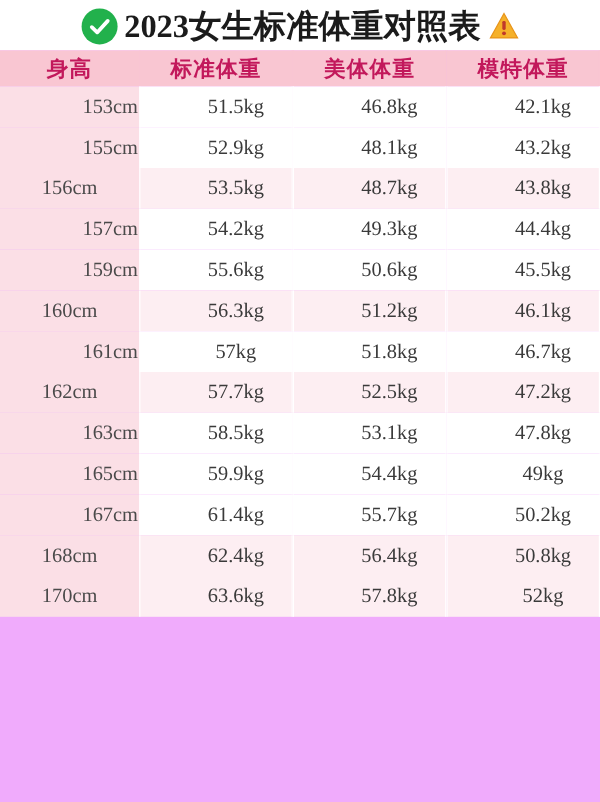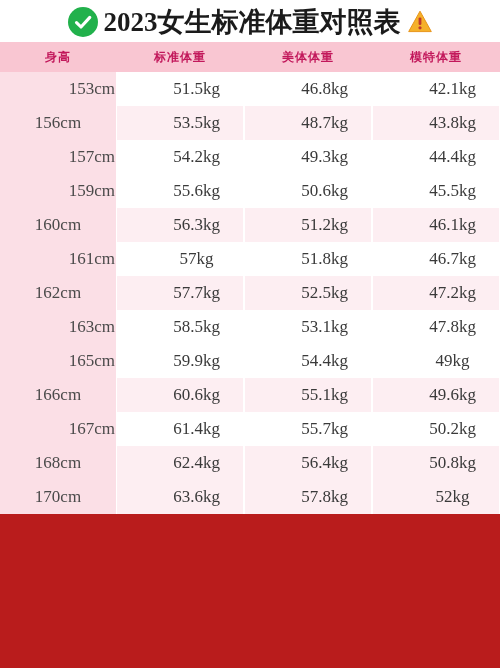--- a/index.html
+++ b/index.html
@@ -10,21 +10,21 @@
     width: 500px;
     height: 668px;
     background: #ffffff;
     font-family: "Liberation Serif", serif;
     overflow: hidden;
   }
   .page {
     position: relative;
     width: 500px;
     height: 668px;
-    background: #b91c1c;
+    background: #f0abfc;
   }
   
   .title-bar {
     height: 42px;
     display: flex;
     align-items: center;
     justify-content: center;
     gap: 6px;
     background: #ffffff;
     padding-top: 2px;
@@ -67,21 +67,21 @@
   }
   table.wt col.c0 { width: 116px; }
   table.wt col.c1 { width: 128px; }
   table.wt col.c2 { width: 128px; }
   table.wt col.c3 { width: 128px; }
 
   table.wt thead th {
     background: #f9c6d2;
     color: #c2185b;
     font-family: "Liberation Serif", serif;
-    font-size: 12px;
+    font-size: 18px;
     font-weight: bold;
     height: 28px;
     text-align: center;
     vertical-align: middle;
     letter-spacing: 1px;
     border: 0;
   }
   table.wt thead th.th-h {
     color: #c2185b;
   }
@@ -144,20 +144,26 @@
         <th class="th-v">模特体重</th>
       </tr>
     </thead>
     <tbody id="tbody">
         <tr class="odd">
           <td class="col-h">153cm</td>
           <td class="col-v">51.5kg</td>
           <td class="col-v">46.8kg</td>
           <td class="col-v">42.1kg</td>
         </tr>
+        <tr class="odd">
+          <td class="col-h">155cm</td>
+          <td class="col-v">52.9kg</td>
+          <td class="col-v">48.1kg</td>
+          <td class="col-v">43.2kg</td>
+        </tr>
         <tr class="even">
           <td class="col-h">156cm</td>
           <td class="col-v">53.5kg</td>
           <td class="col-v">48.7kg</td>
           <td class="col-v">43.8kg</td>
         </tr>
         <tr class="odd">
           <td class="col-h">157cm</td>
           <td class="col-v">54.2kg</td>
           <td class="col-v">49.3kg</td>
@@ -192,26 +198,20 @@
           <td class="col-v">58.5kg</td>
           <td class="col-v">53.1kg</td>
           <td class="col-v">47.8kg</td>
         </tr>
         <tr class="odd">
           <td class="col-h">165cm</td>
           <td class="col-v">59.9kg</td>
           <td class="col-v">54.4kg</td>
           <td class="col-v">49kg</td>
         </tr>
-        <tr class="even">
-          <td class="col-h">166cm</td>
-          <td class="col-v">60.6kg</td>
-          <td class="col-v">55.1kg</td>
-          <td class="col-v">49.6kg</td>
-        </tr>
         <tr class="odd">
           <td class="col-h">167cm</td>
           <td class="col-v">61.4kg</td>
           <td class="col-v">55.7kg</td>
           <td class="col-v">50.2kg</td>
         </tr>
         <tr class="even">
           <td class="col-h">168cm</td>
           <td class="col-v">62.4kg</td>
           <td class="col-v">56.4kg</td>

